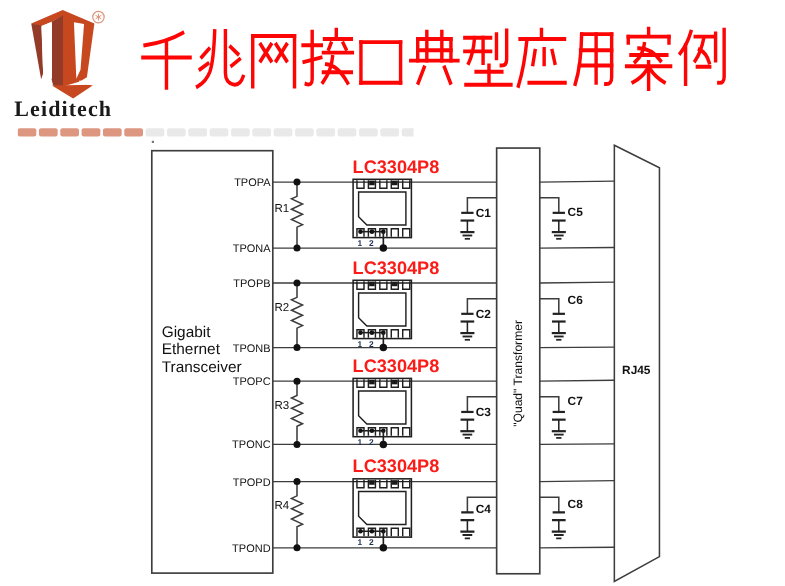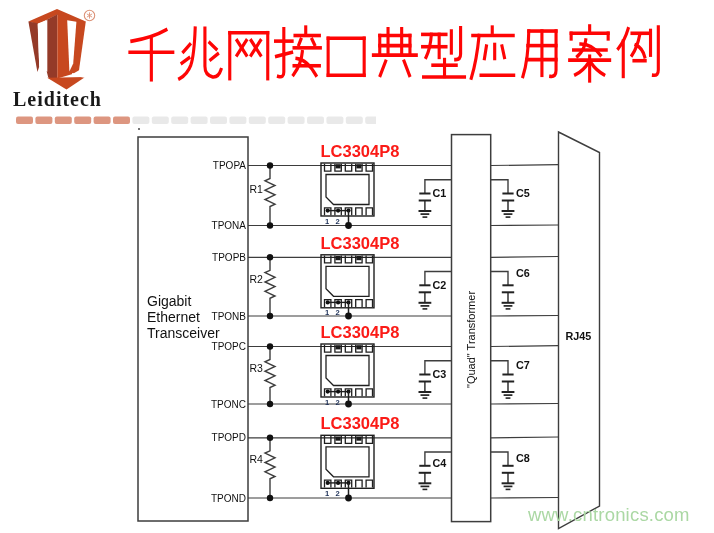--- a/index.html
+++ b/index.html
@@ -447,14 +447,13 @@
 
 <rect x="451.5" y="134.6" width="39.2" height="387" fill="#fff" stroke="#3d3d3d" stroke-width="1.5"></rect>
 
 <text x="0" y="0" transform="translate(474.5 388) rotate(-90)" font-size="11" fill="#111" font-family="Liberation Sans, sans-serif">"Quad"  Transformer</text>
 
 <polygon points="558.5,132 599.5,152.5 599.5,506 558.5,528.5" fill="#fff" stroke="#3d3d3d" stroke-width="1.4"></polygon>
 
 <text x="565.5" y="340" font-size="10.8" font-weight="bold" fill="#111" font-family="Liberation Sans, sans-serif">RJ45</text>
 </svg>
 
-<div style="position:absolute;left:528px;top:504px;font-size:18.5px;color:#abd8a4;letter-spacing:0.2px;">www.cntronics.com</div>
 </div>
 
 </body></html>

